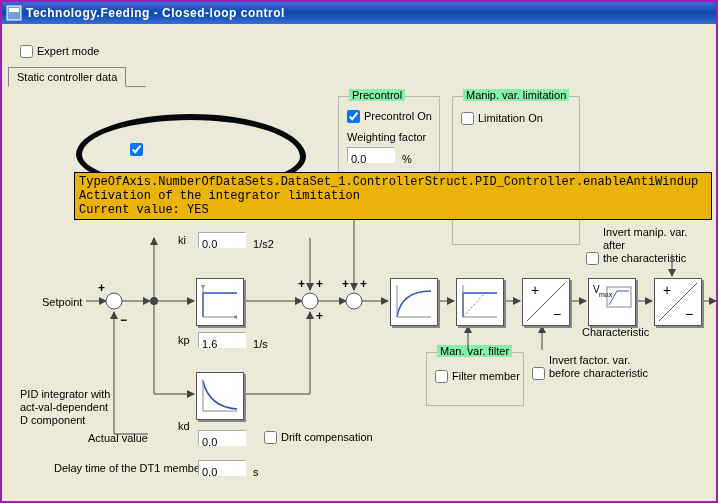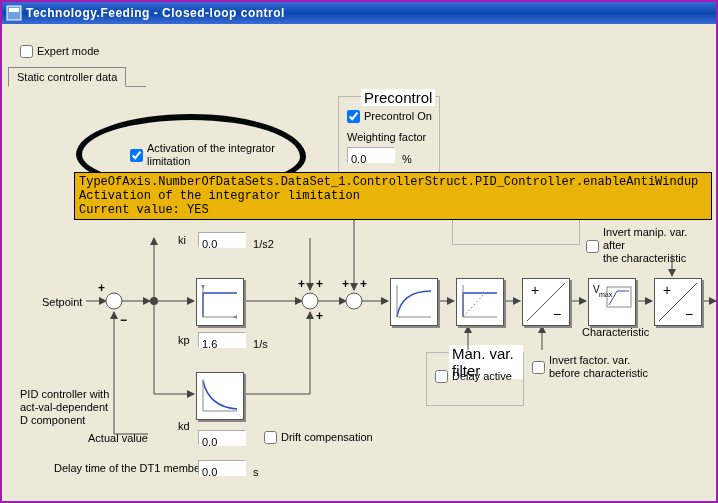--- a/index.html
+++ b/index.html
@@ -1,27 +1,27 @@
 <!DOCTYPE html>
 <html><head>
 <meta charset="utf-8">
 <style>
   html,body{margin:0;padding:0;font-family:Tahoma,Arial,sans-serif;font-size:11px;background:#ECE9D8;color:#000}
   .window{width:718px;height:503px;position:relative;overflow:hidden;border:2px solid #a21caf;box-sizing:border-box}
   .titlebar{height:22px;background:linear-gradient(to bottom,#3A6CD8 0%,#0A47AB 50%,#3A6CD8 100%);display:flex;align-items:center;padding:0 4px}
   .titlebar .sysicon{width:16px;height:16px;margin-right:4px;display:flex;align-items:center;justify-content:center}
   .titlebar .title{color:#fff;font-size:12px;font-weight:bold;letter-spacing:0.5px;font-family:"MS Sans Serif",Tahoma,sans-serif}
   .client{position:absolute;left:0;right:0;top:22px;bottom:0;background:#ECE9D8}
-  .chk{display:flex;align-items:center;gap:4px}
+  .chk{display:flex;align-items:flex-end;gap:4px}
   .chk input{margin:0;margin-top:1px;width:13px;height:13px}
   .chk label{line-height:13px}
   .tab{display:inline-block;padding:3px 8px;background:#ECE9D8;border:1px solid #888;border-bottom-color:#ECE9D8;position:relative;top:1px}
   .tabline{border-bottom:1px solid #888}
   .group{position:absolute;border:1px solid #B8B8B8;background:#ECE9D8}
-  .group>.legend{position:absolute;top:-8px;left:22px;background:#ffffff;padding:0 3px;font-size:15px}
+  .group>.legend{position:absolute;top:-8px;left:10px;background:#86efac;padding:0 3px;font-size:11px}
   .num{display:inline-block;width:48px;height:16px;border:1px inset #fff;background:#fff;font-size:11px;padding:4px 3px;box-sizing:border-box;line-height:14px}
   .unit{margin-left:4px}
   .lbl{font-size:11px}
   .tooltip{position:absolute;background:#eab308;border:1px solid #000;font-family:Liberation Mono, monospace;font-size:12px;line-height:14px;padding:2px 4px;white-space:pre;z-index:100}
   .block{position:absolute;width:46px;height:46px;background:#fff;border:1px solid #555;box-shadow:2px 2px 0 #888}
   .block svg{width:100%;height:100%}
   .circle7{stroke:#555;fill:#fff;stroke-width:1}
   .plus,.minus{font-size:12px;font-weight:bold;font-family:sans-serif}
   svg.overlay{position:absolute;left:0;top:0;pointer-events:none}
   .annot{position:absolute;border:6px solid #05080A;border-radius:50% 50% 48% 52% / 52% 55% 45% 48%;background:transparent;z-index:90}
@@ -58,55 +58,58 @@
         <input type="checkbox" checked="" style="">
         <label>Precontrol On</label>
       </div>
       <div class="lbl" style="position:absolute;left:8px;top:34px">Weighting factor</div>
       <div style="position:absolute;left:8px;top:50px">
         <span class="num">0.0</span>
         <span class="unit">%</span>
       </div>
     </div>
 
+    <div class="group" style="left:450px;top:72px;width:126px;height:80px">
+      <span class="legend">Manip. var. limitation</span>
+      <div class="chk" style="position:absolute;left:8px;top:14px">
+        <input type="checkbox" style="">
+        <label>Limitation On</label>
+      </div>
+    </div>
 
     <div class="group" style="left:450px;top:160px;width:126px;height:60px;border-top:none"></div>
 
     <div class="chk" style="position:absolute;left:584px;top:202px;width:126px">
       <input type="checkbox" style="">
       <label>
         <span>Invert manip. var. after</span><br>
         <span>the characteristic</span>
       </label>
     </div>
 
     <div class="chk" style="position:absolute;left:128px;top:118px;width:160px">
       <input type="checkbox" checked="" style="">
-      <label>
-        <span>Activation of the integrator</span><br>
-        <span>limitation</span>
-      </label>
     </div>
 
     <div class="annot" style="left:74px;top:90px;width:218px;height:66px"></div>
 
     <div class="tooltip" style="left:72px;top:148px;width:628px"><span>TypeOfAxis.NumberOfDataSets.DataSet_1.ControllerStruct.PID_Controller.enableAntiWindup</span>
 <span>Activation of the integrator limitation</span>
 <span>Current value: YES</span></div>
 
     <div style="position:absolute;left:176px;top:210px" class="lbl">ki</div>
     <div style="position:absolute;left:196px;top:208px">
       <span class="num">0.0</span>
       <span class="unit">1/s2</span>
     </div>
 
     <div class="lbl" style="position:absolute;left:40px;top:272px">Setpoint</div>
 
     <div class="lbl" style="position:absolute;left:18px;top:364px;line-height:13px">
-      <span>PID controller with</span><br>
+      <span>PID integrator with</span><br>
       <span>act-val-dependent</span><br>
       <span>D component</span>
     </div>
 
     <div class="lbl" style="position:absolute;left:86px;top:408px">Actual value</div>
 
     <div style="position:absolute;left:176px;top:310px" class="lbl">kp</div>
     <div style="position:absolute;left:196px;top:308px">
       <span class="num">1.6</span>
       <span class="unit">1/s</span>
@@ -124,21 +127,21 @@
     <div class="lbl" style="position:absolute;left:52px;top:438px">Delay time of the DT1 member</div>
     <div style="position:absolute;left:196px;top:436px">
       <span class="num">0.0</span>
       <span class="unit">s</span>
     </div>
 
     <div class="group" style="left:424px;top:328px;width:96px;height:52px">
       <span class="legend">Man. var. filter</span>
       <div class="chk" style="position:absolute;left:8px;top:16px">
         <input type="checkbox" style="">
-        <label>Delay active</label>
+        <label>Filter member</label>
       </div>
     </div>
 
     <div class="chk" style="position:absolute;left:530px;top:330px;width:130px">
       <input type="checkbox" style="">
       <label>
         <span>Invert factor. var.</span><br>
         <span>before characteristic</span>
       </label>
     </div>

